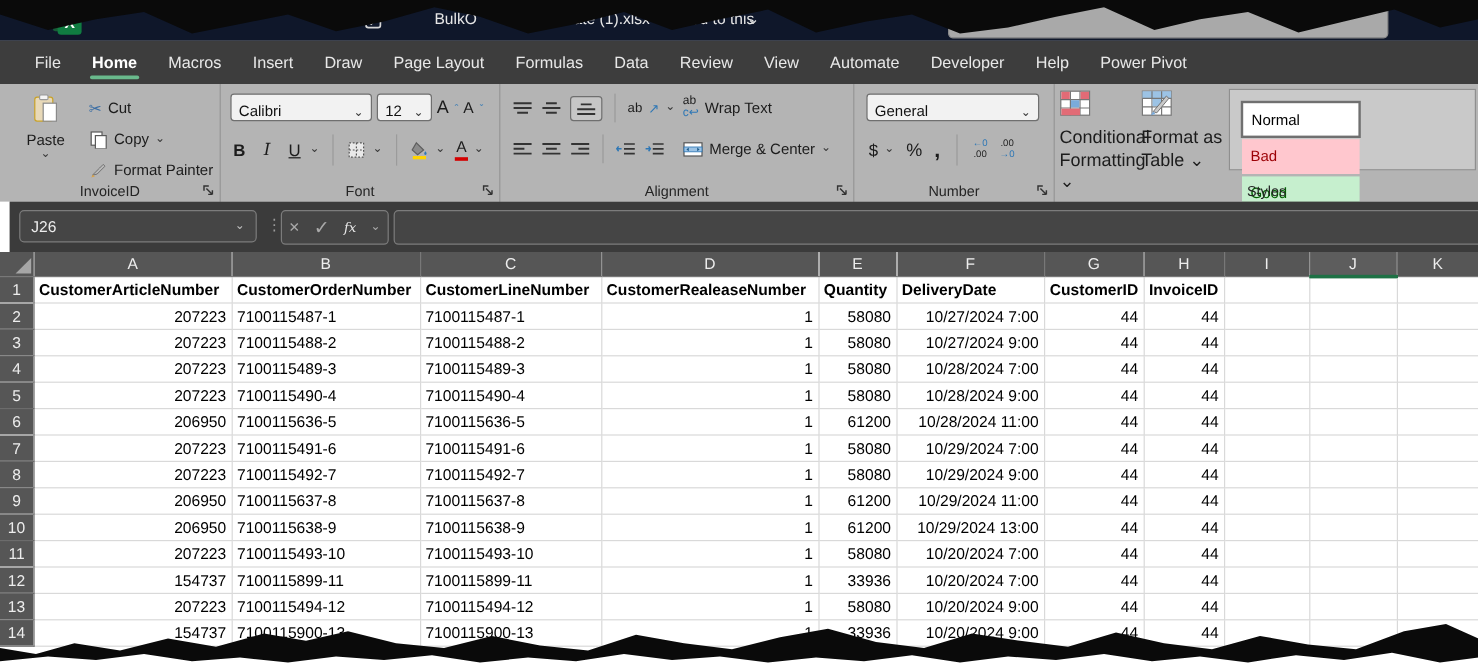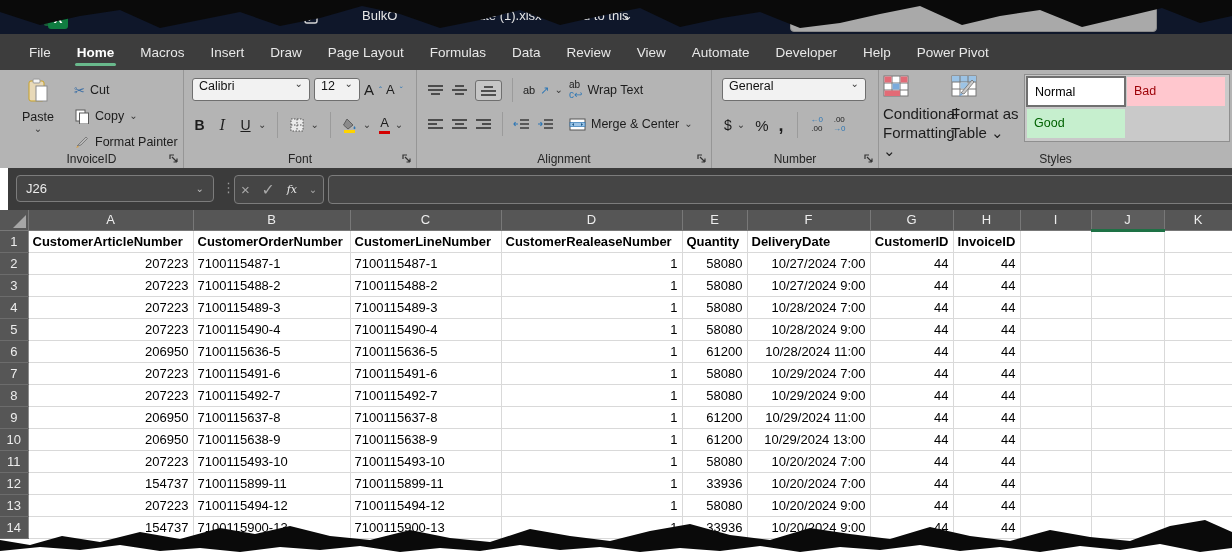--- a/index.html
+++ b/index.html
@@ -23,21 +23,21 @@
   .tab{color:#e8e8e8;font-size:13.5px;padding:0 13px;display:flex;align-items:center;position:relative;cursor:default}
   .tab.active{color:#ffffff;font-weight:bold}
   .tab.active::after{content:"";position:absolute;left:11px;right:11px;bottom:4px;height:3px;background:#69b98c;border-radius:2px}
 
   
   .ribbon{position:absolute;left:0;top:70px;width:100%;height:98px;background:#b4b4b4;color:#1c1c1c;z-index:1;font-size:12.5px}
   .rgroup{position:absolute;top:0;bottom:0;border-right:1px solid #969696;box-sizing:border-box}
   .glabel{position:absolute;bottom:2px;left:0;right:0;text-align:center;font-size:12px;color:#252525}
   .launcher{position:absolute;right:4px;bottom:4px;width:11px;height:11px}
   .chev{color:#3a3a3a;font-size:10px;line-height:1}
-  .combo{background:#f2f2f2;border:1px solid #6f6f6f;border-radius:3px;height:23px;display:flex;align-items:flex-start;
+  .combo{background:#f2f2f2;border:1px solid #6f6f6f;border-radius:3px;height:23px;display:flex;align-items:flex-end;
          padding:0 6px;box-sizing:border-box;color:#111;font-size:12.5px;justify-content:space-between}
   .btn{display:flex;align-items:center;gap:5px;cursor:default}
   .ico16{width:16px;height:16px;display:inline-block}
   .vsep{width:1px;align-self:stretch;background:#9b9b9b;margin:0 3px}
 
   
   .paste-btn{position:absolute;left:12px;top:8px;width:52px;text-align:center}
   .paste-btn .plabel{font-size:12.5px;margin-top:3px}
   .clip-small{position:absolute;left:74px;height:20px}
   
@@ -52,21 +52,21 @@
   .alright{position:absolute;left:152px;width:150px}
   .albtn{display:flex;align-items:center;gap:5px;height:24px}
   
   .numrow{position:absolute;left:12px;top:42px;display:flex;align-items:center;gap:10px;height:26px}
   .decbtn{display:flex;flex-direction:column;align-items:center;font-size:8px;line-height:1.1;color:#222}
   .decbtn .blue{color:#2e77b5}
   
   .bigbtn{position:absolute;top:5px;width:70px;text-align:left;font-size:15px;line-height:1.25}
   .bigbtn svg{margin-bottom:3px}
   .gallery{position:absolute;left:145px;top:4px;width:206px;height:68px;background:#c9c9c9;border:1px solid #8f8f8f;
-           display:flex;flex-wrap:wrap;gap:2px;padding:2px;box-sizing:border-box}
+           display:flex;flex-wrap:wrap;gap:2px;padding:10px;box-sizing:border-box}
   .stylecell{width:98px;height:29px;line-height:29px;padding-left:7px;box-sizing:border-box;font-size:12.5px;overflow:hidden}
   .selcell{outline:2px solid #707070;outline-offset:-1px;border:1px solid #fff}
 
   
   .fxrow{position:absolute;left:8px;top:168px;width:100%;height:42px;background:#3b3b3b;z-index:1}
   .namebox{position:absolute;left:8px;top:7px;width:198px;height:27px;background:#454545;border:1px solid #7c7c7c;border-radius:4px;
            color:#ececec;font-size:13px;display:flex;align-items:center;justify-content:space-between;padding:0 9px;box-sizing:border-box}
   .fxdots{position:absolute;left:214px;top:12px;color:#9a9a9a;font-size:13px;letter-spacing:-1px}
   .fxcluster{position:absolute;left:226px;top:7px;width:88px;height:27px;border:1px solid #7c7c7c;border-radius:4px;background:#454545;
              display:flex;align-items:center;justify-content:space-around;color:#a9a9a9}

